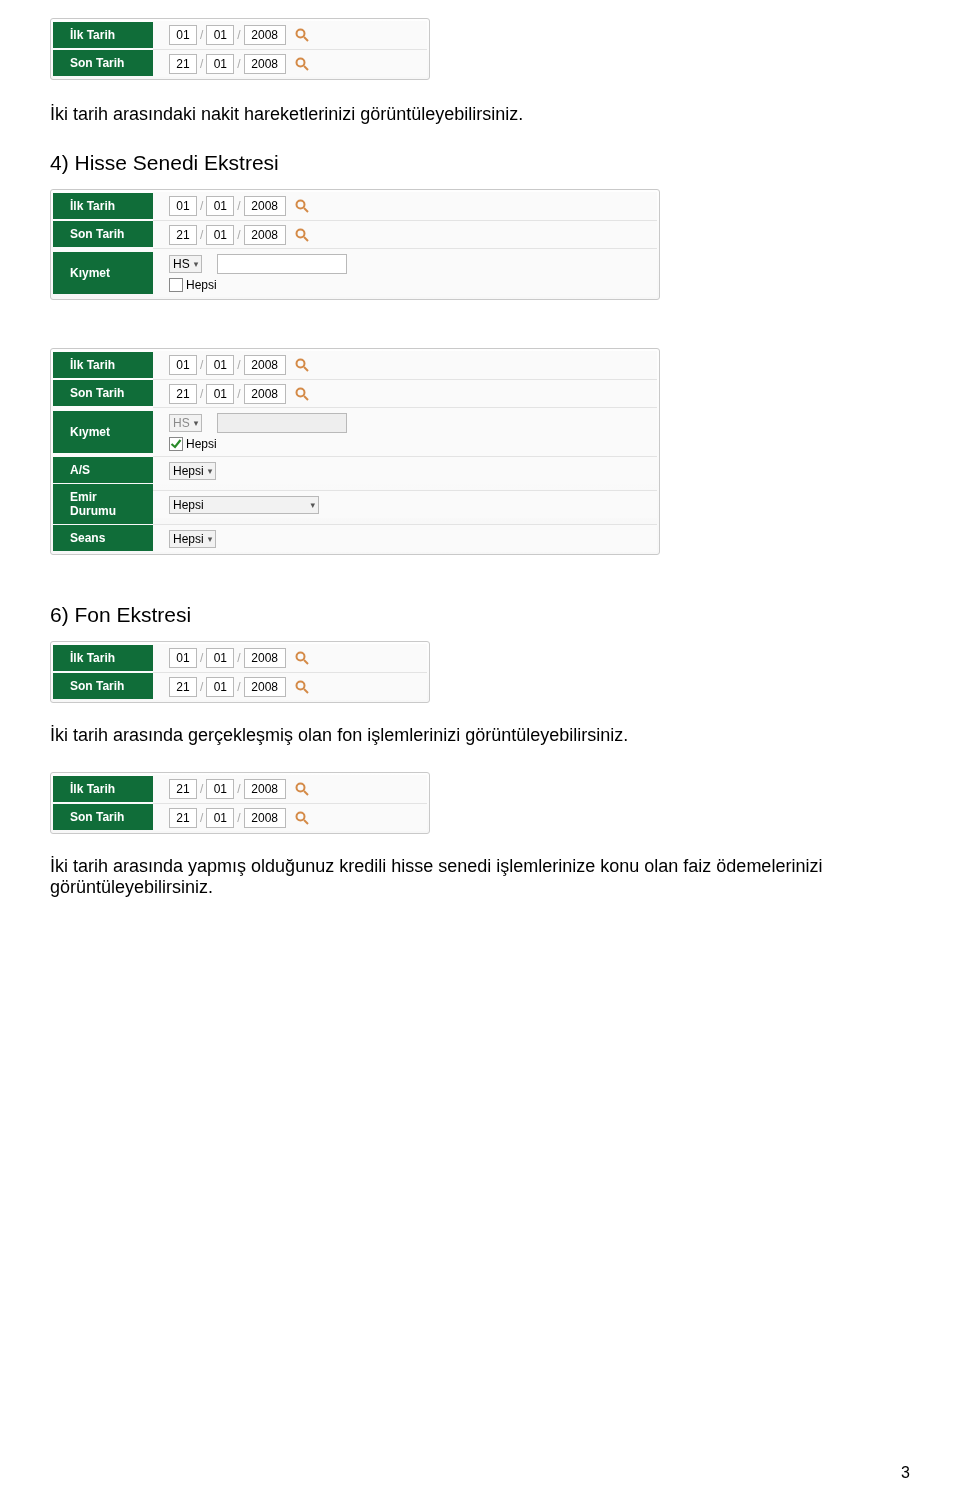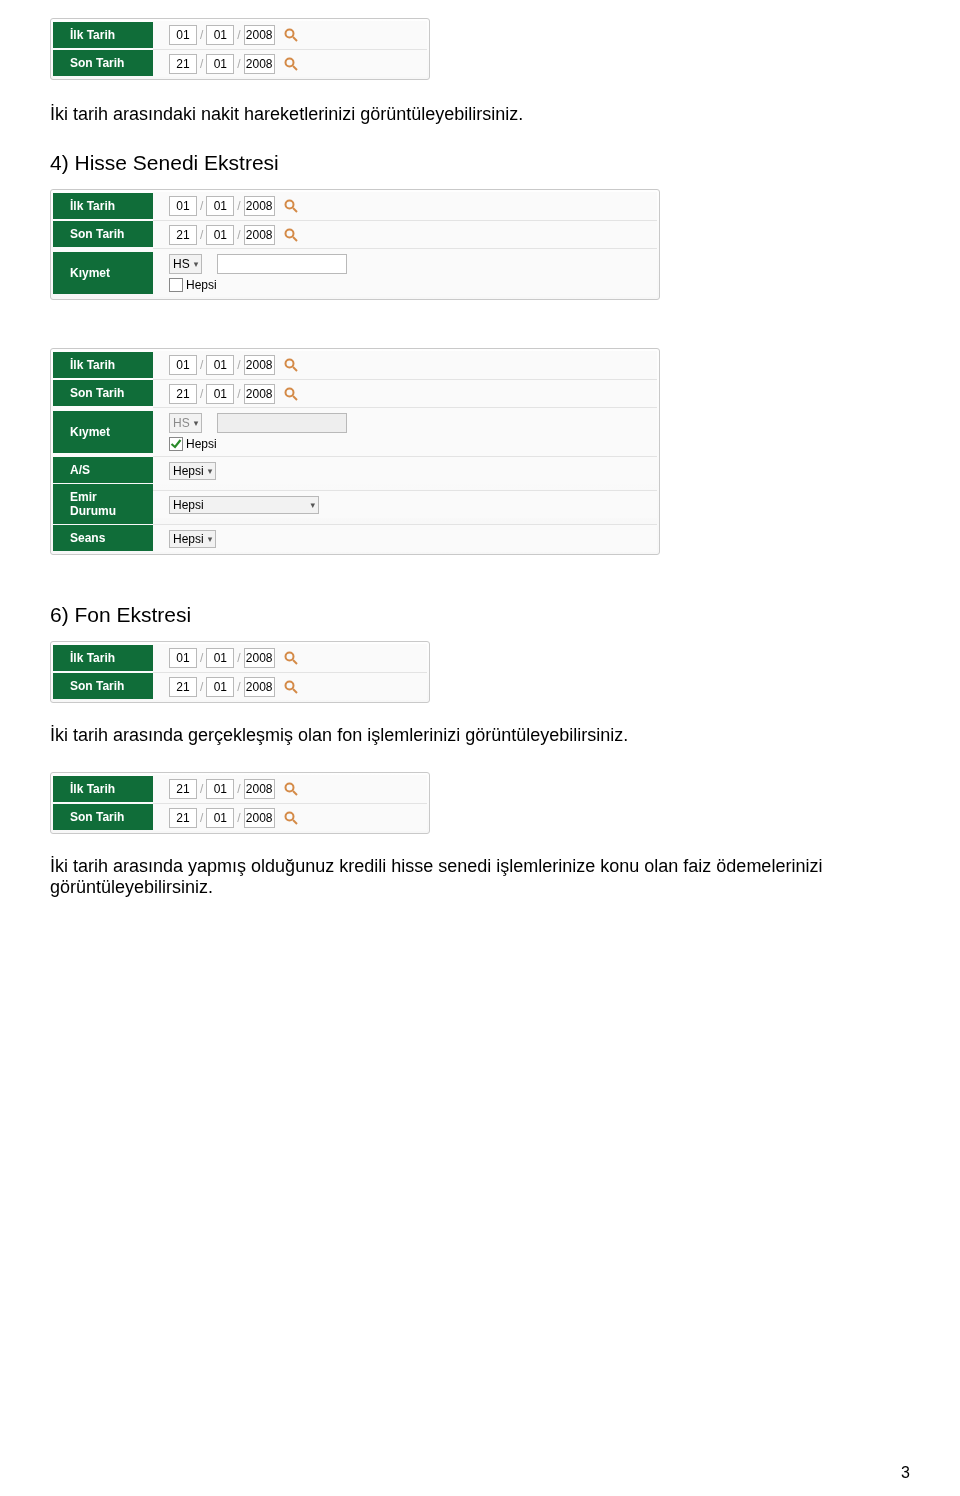--- a/index.html
+++ b/index.html
@@ -55,21 +55,21 @@
   }
   .val-cell.topborder { border-top: 1px solid #e3e3e3; }
   .dinput {
     width: 28px;
     text-align: center;
     font-size: 12px;
     border: 1px solid #b9b9b9;
     padding: 2px 0;
     font-family: Verdana, Arial, sans-serif;
   }
-  .dinput.y { width: 31px; }
+  .dinput.y { width: 42px; }
   .sep {
     font-size: 12px;
     color: #aaa;
     margin: 0 1px;
   }
   .mag {
     width: 17px; height: 17px;
     margin-left: 6px;
     display: inline-flex;
     align-items: center;
@@ -102,20 +102,21 @@
     display: inline-flex;
     align-items: center;
     gap: 3px;
     font-size: 12px;
     font-family: Verdana, Arial, sans-serif;
   }
   .cb svg { width: 14px; height: 14px; }
 
   .val-stack .stacked-row {
     display: flex;
+    align-items: center;
     gap: 15px;
     padding: 2px 0;
   }
 
   .pagenum {
     position: fixed;
     right: 50px;
     bottom: 14px;
     font-size: 16px;
     color: #000;

